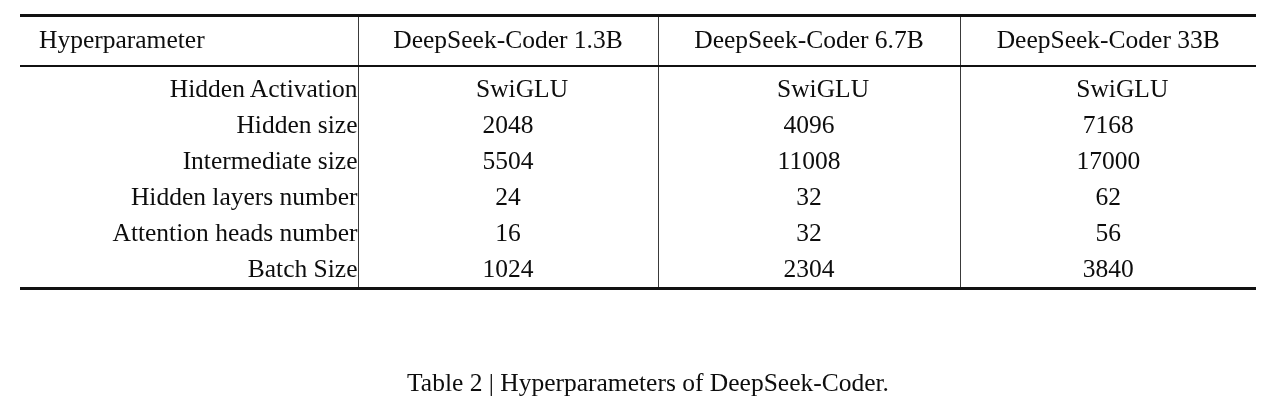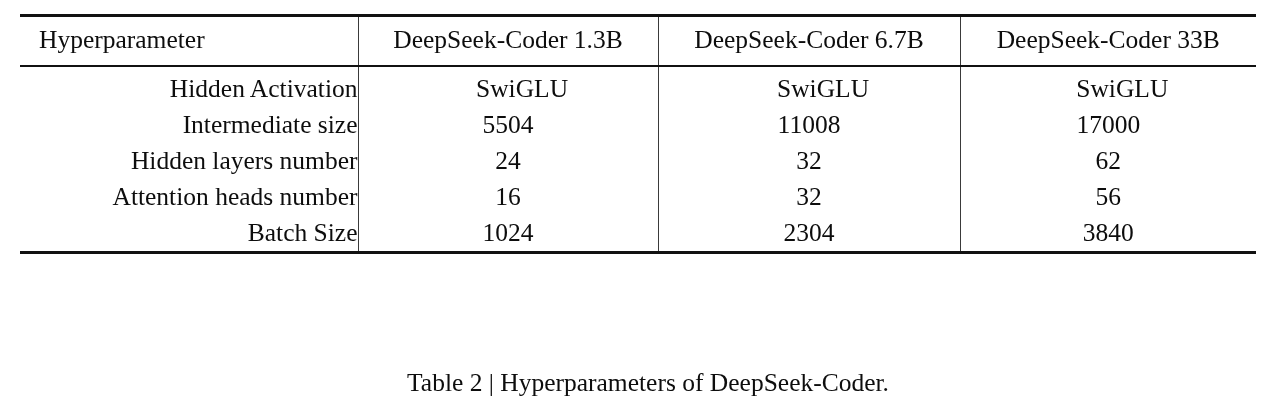--- a/index.html
+++ b/index.html
@@ -129,20 +129,26 @@
 
       <tbody>
 
         <tr class="midrule-row">
           <td class="lbl">Hidden Activation</td>
           <td class="val sep-left">SwiGLU</td>
           <td class="val sep-left">SwiGLU</td>
           <td class="val sep-left">SwiGLU</td>
         </tr>
 
+        <tr>
+          <td class="lbl">Hidden size</td>
+          <td class="val sep-left">2048</td>
+          <td class="val sep-left">4096</td>
+          <td class="val sep-left">7168</td>
+        </tr>
 
         <tr>
           <td class="lbl">Intermediate size</td>
           <td class="val sep-left">5504</td>
           <td class="val sep-left">11008</td>
           <td class="val sep-left">17000</td>
         </tr>
 
         <tr>
           <td class="lbl">Hidden layers number</td>

